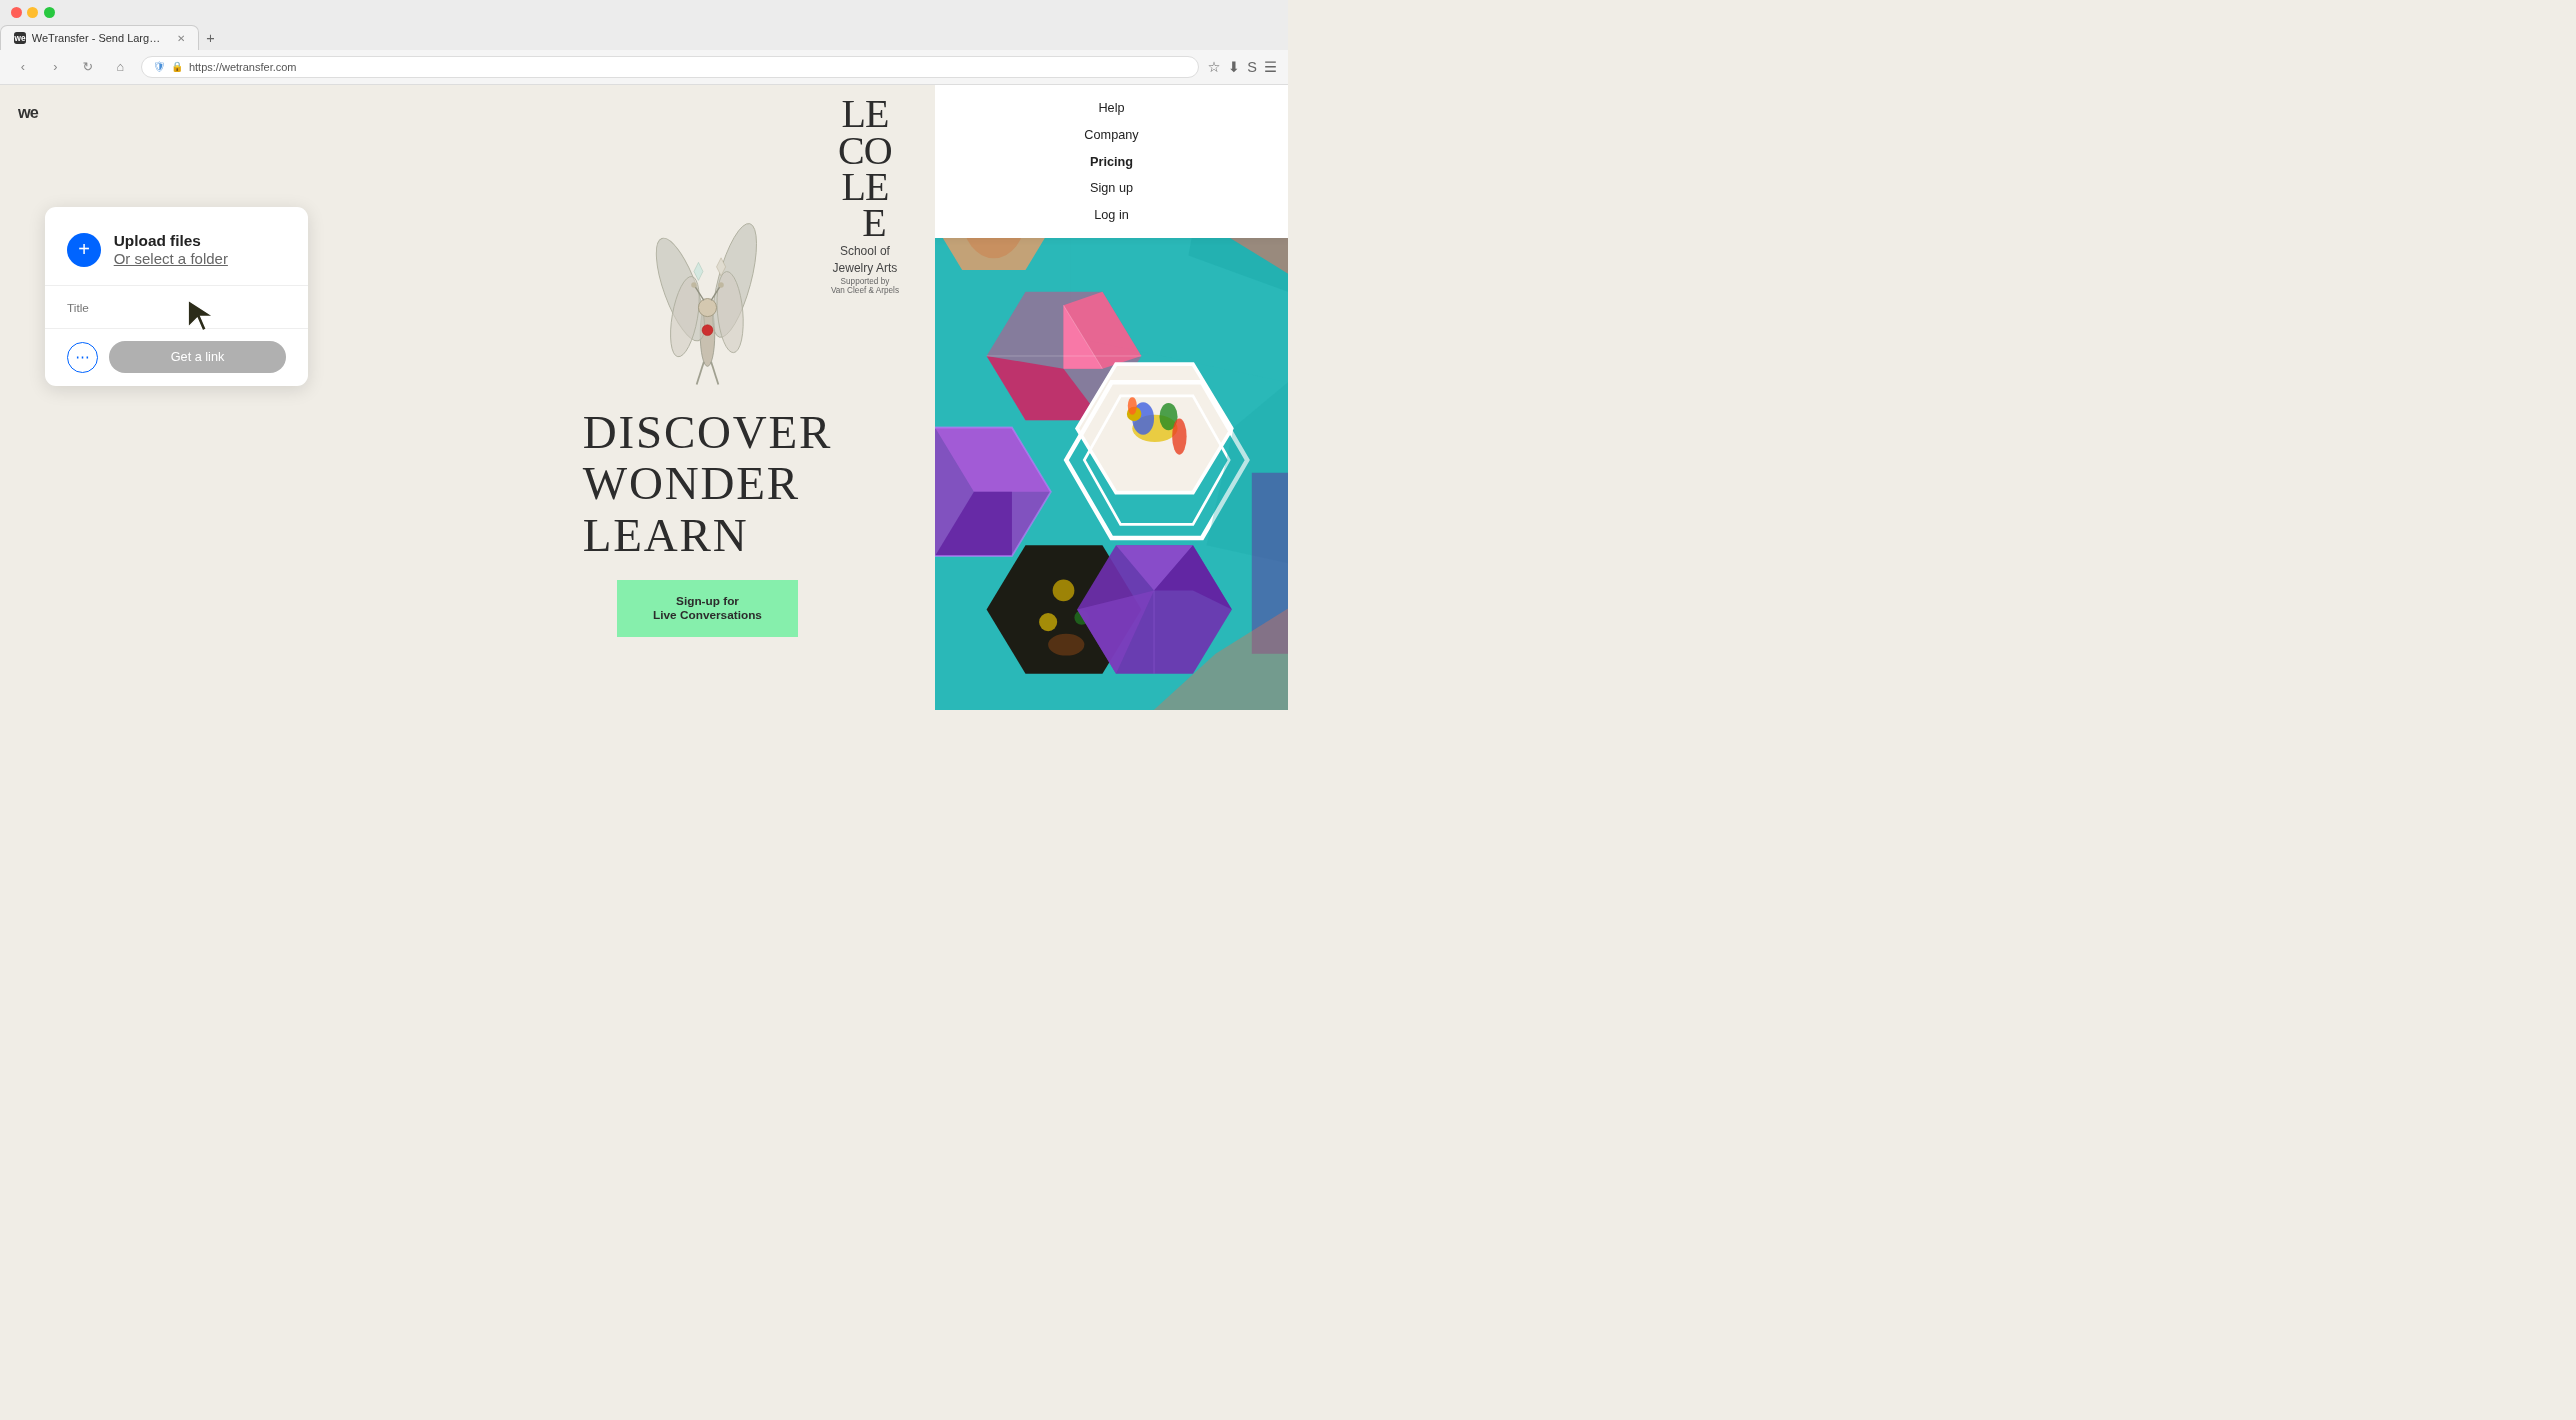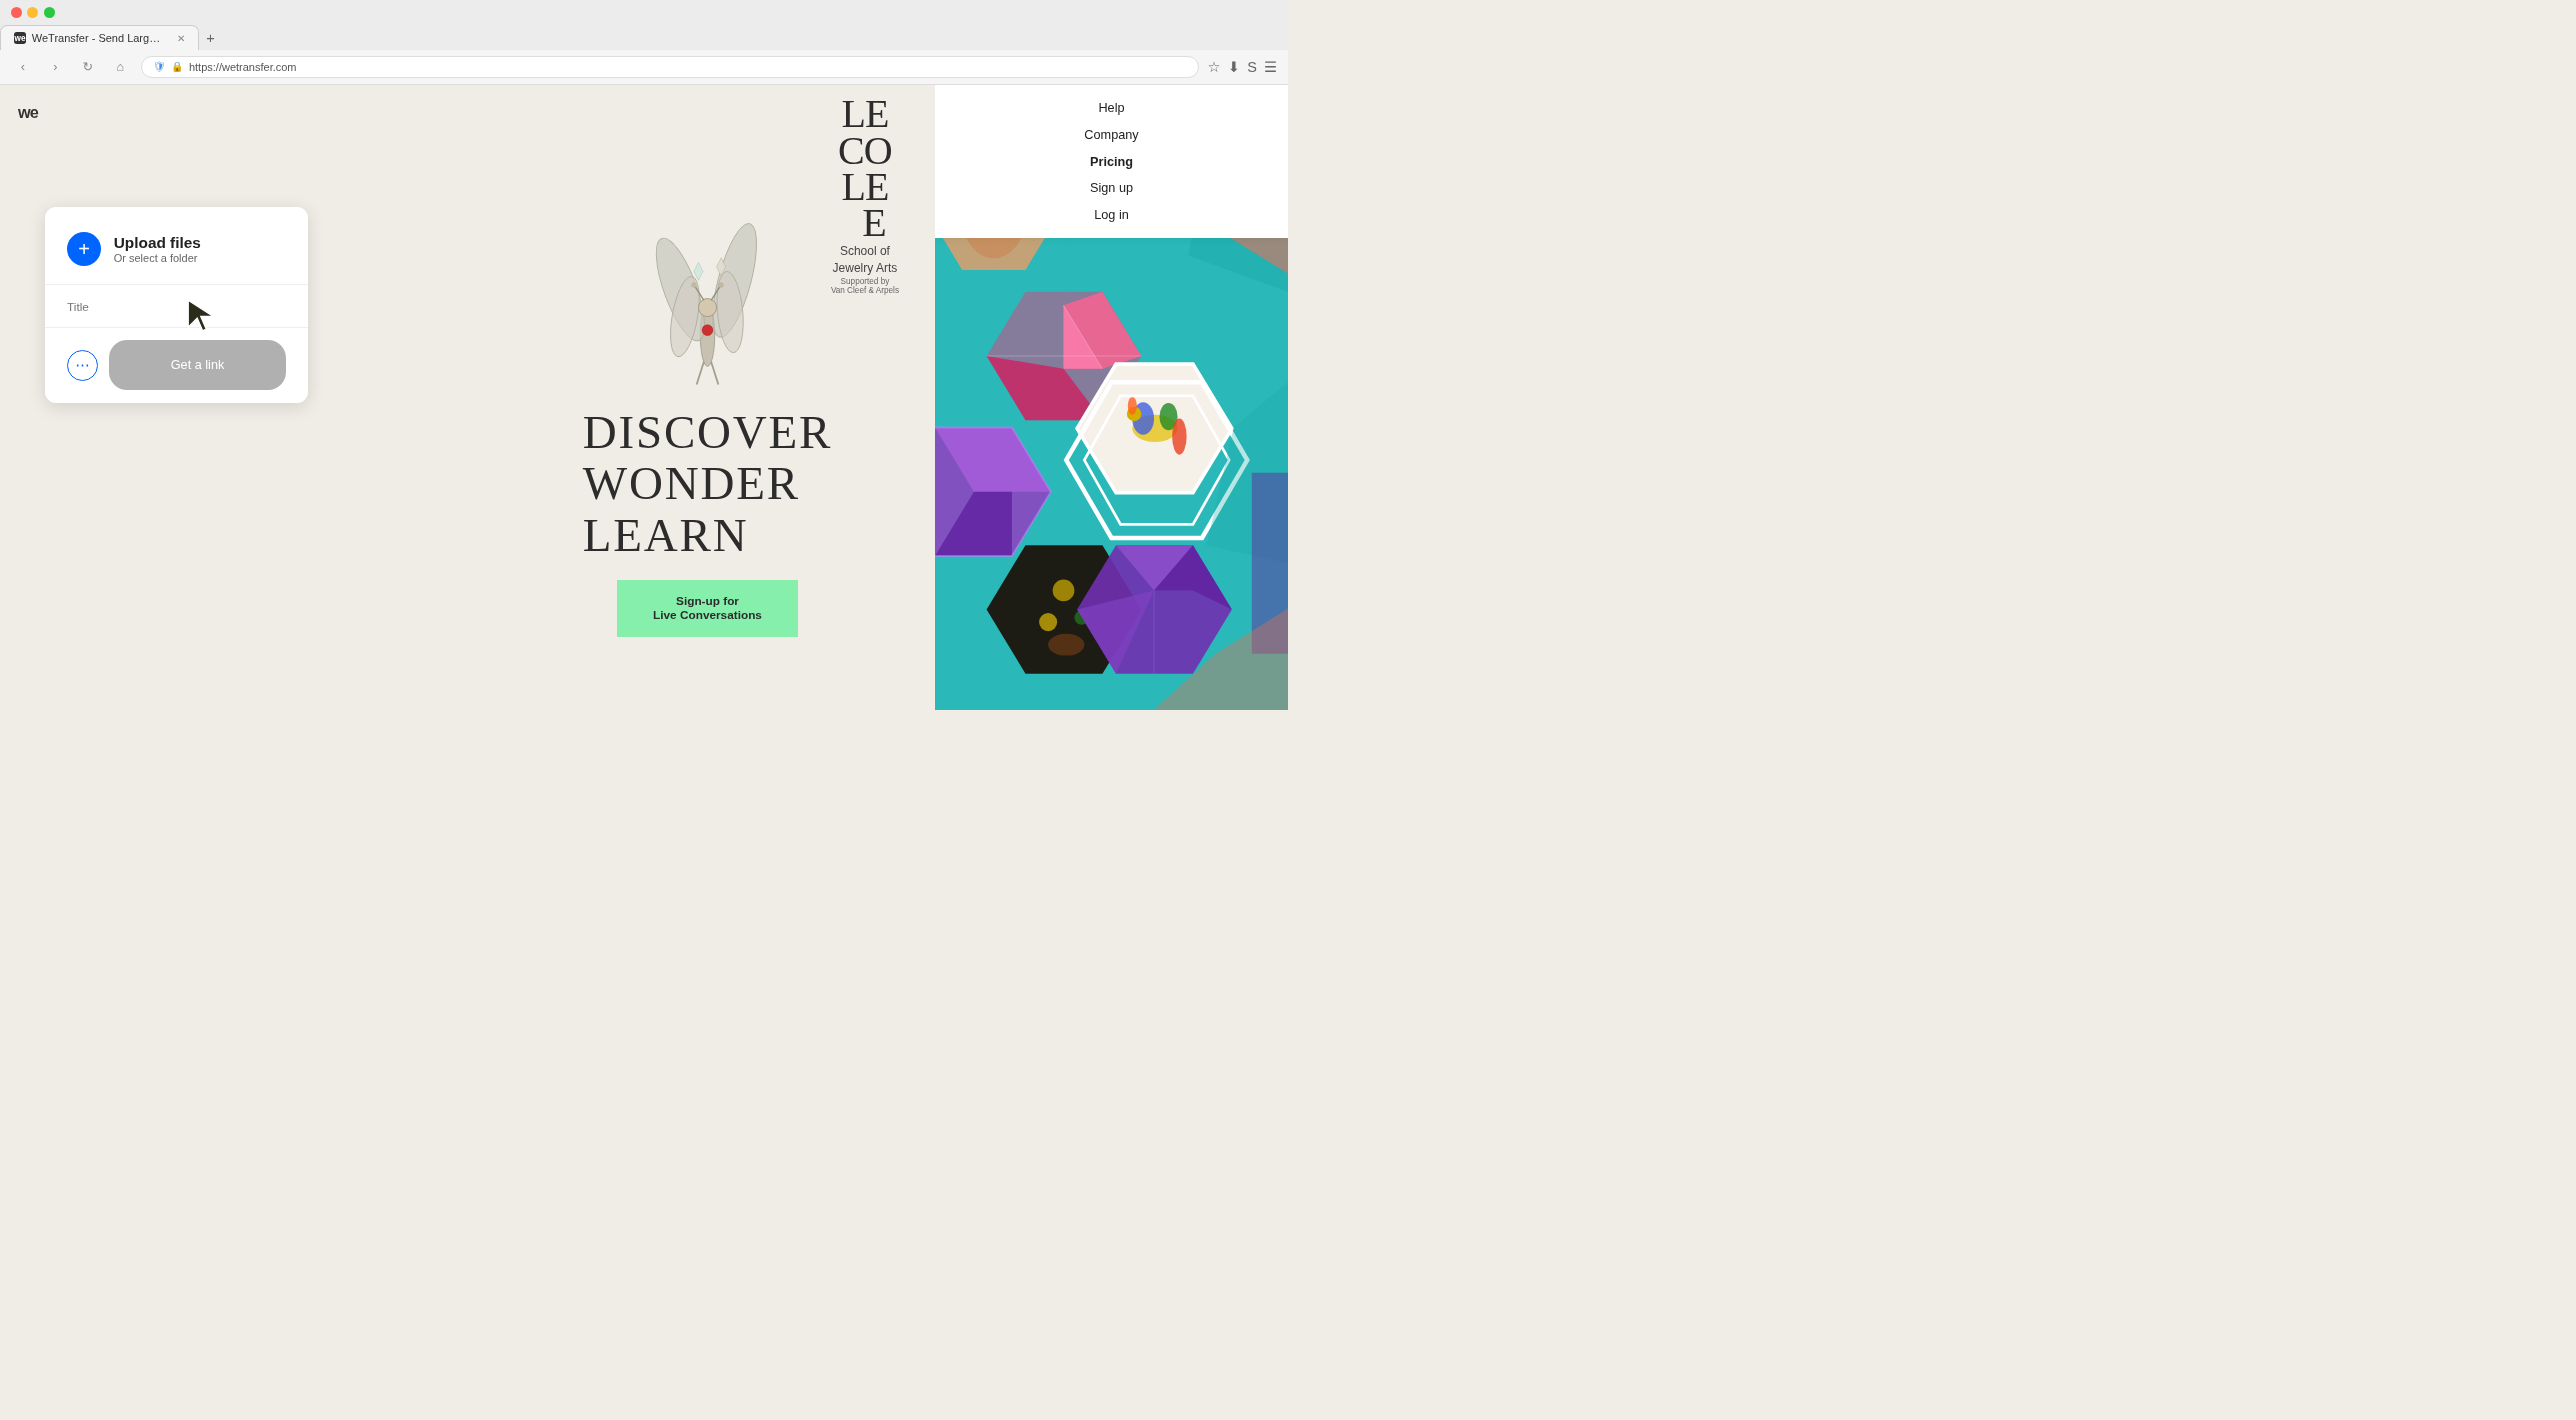--- a/index.html
+++ b/index.html
@@ -127,22 +127,23 @@
       flex-shrink: 0;
       cursor: pointer;
     }
     .upload-text {}
     .upload-title {
       font-size: 15.4px;
       font-weight: 600;
       color: #222;
     }
     .upload-subtitle {
-      font-size: 11px;
+      font-size: 15px;
       color: #666;
+      text-decoration: underline;
       cursor: pointer;
     }
     .card-field {
       padding: 12.7px 22px;
       border-bottom: 0.9px solid #eee;
     }
     .card-field input {
       border: none; outline: none;
       font-size: 11.8px;
       color: #999;
@@ -175,21 +176,21 @@
       cursor: pointer;
       color: #0064ff;
       font-size: 14.5px;
     }
     .get-link-btn {
       flex: 1;
       background: #b0b0b0;
       color: white;
       border: none;
       border-radius: 18px;
-      padding: 18px 0;
+      padding: 9px 0;
       font-size: 12.7px;
       font-weight: 500;
       cursor: pointer;
     }
 
     
     .cursor {
       position: absolute;
       top: 208px;
       left: 181px;

